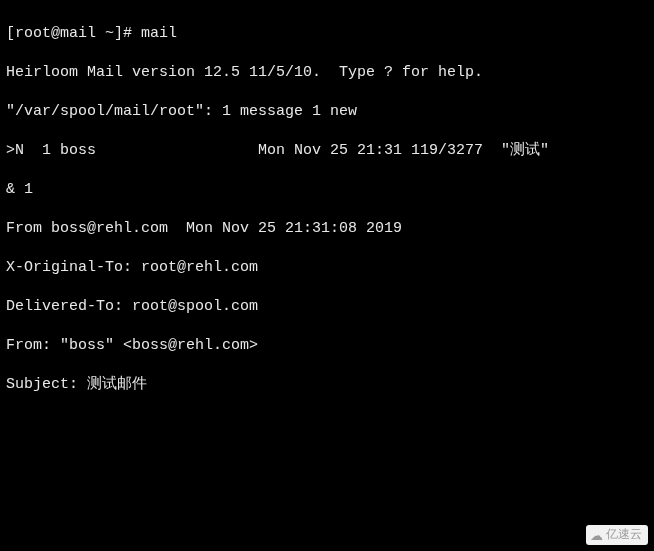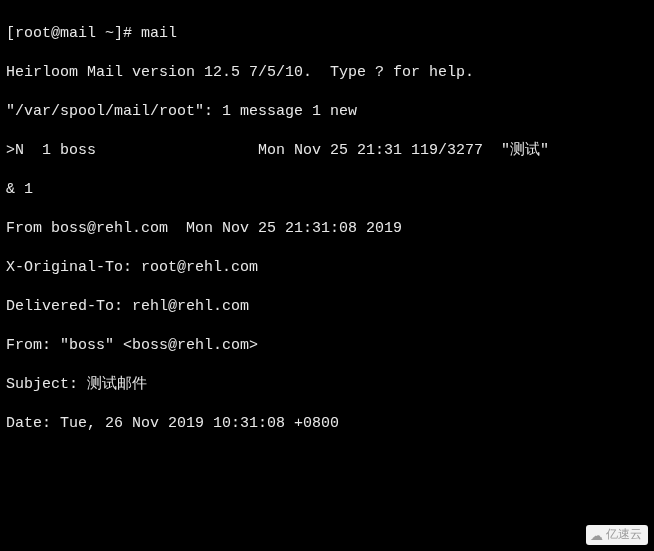--- a/index.html
+++ b/index.html
@@ -40,30 +40,29 @@
   .watermark .cloud {
     font-size: 13px;
     line-height: 1;
   }
 </style>
 </head>
 <body>
 
 <div class="terminal">
 <span class="line"><span class="prompt-user">[root@mail ~]# </span><span>mail</span></span>
-<span class="line">Heirloom Mail version 12.5 7/5/10.  Type ? for help.</span>
+<span class="line">Heirloom Mail version 12.5 11/5/10.  Type ? for help.</span>
 <span class="line">"/var/spool/mail/root": 1 message 1 new</span>
 <span class="line">&gt;N  1 boss                  Mon Nov 25 21:31 119/3277  "测试"</span>
 <span class="line">&amp; 1</span>
 <span class="line">From boss@rehl.com  Mon Nov 25 21:31:08 2019</span>
 <span class="line">X-Original-To: root@rehl.com</span>
-<span class="line">Delivered-To: rehl@rehl.com</span>
+<span class="line">Delivered-To: root@spool.com</span>
 <span class="line">From: "boss" &lt;boss@rehl.com&gt;</span>
 <span class="line">Subject: 测试邮件</span>
-<span class="line">Date: Tue, 26 Nov 2019 10:31:08 +0800</span>
 
 
 
 
 
 
 <span class="line"></span>
 
 
 <span class="line"></span>

